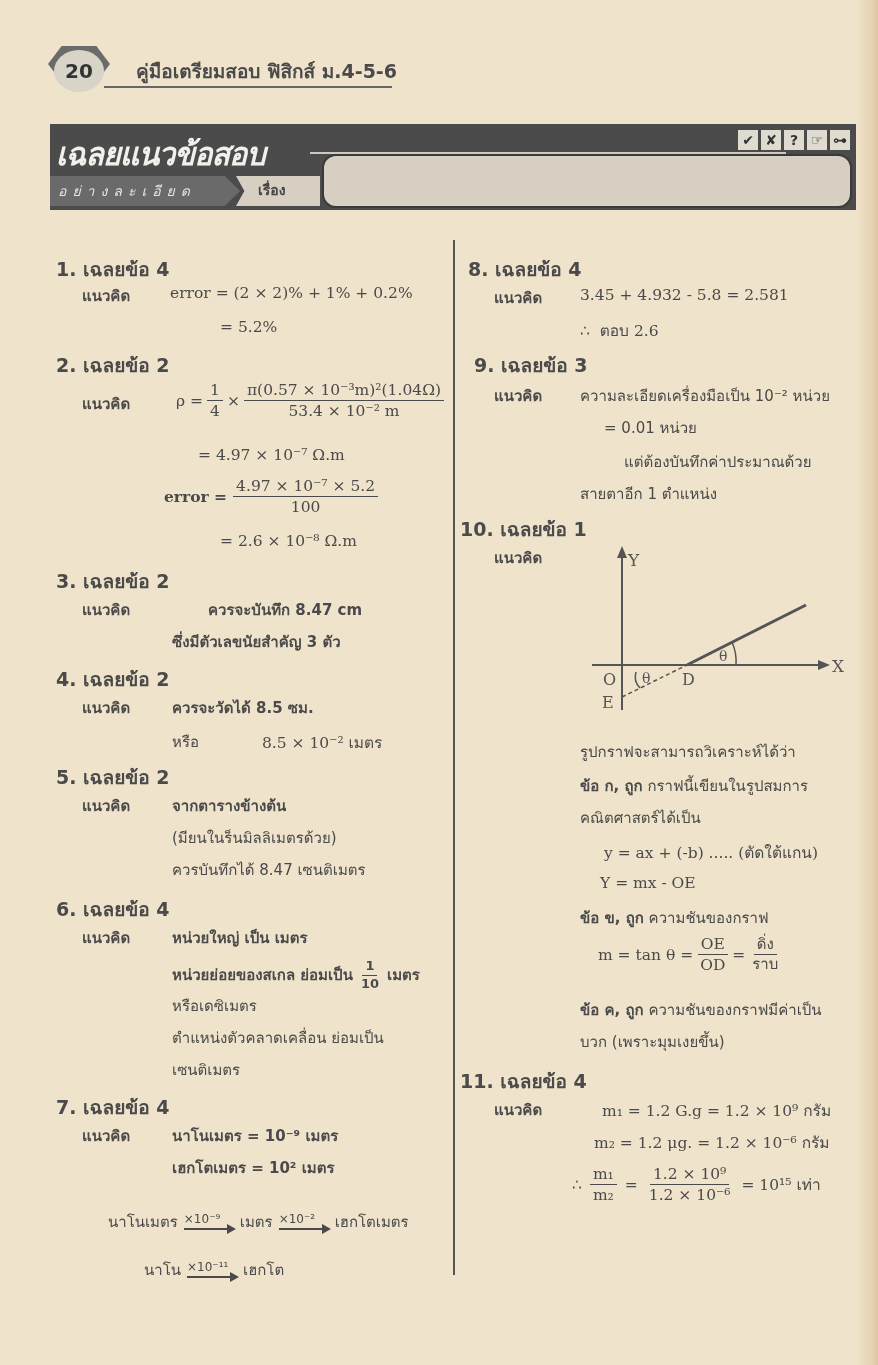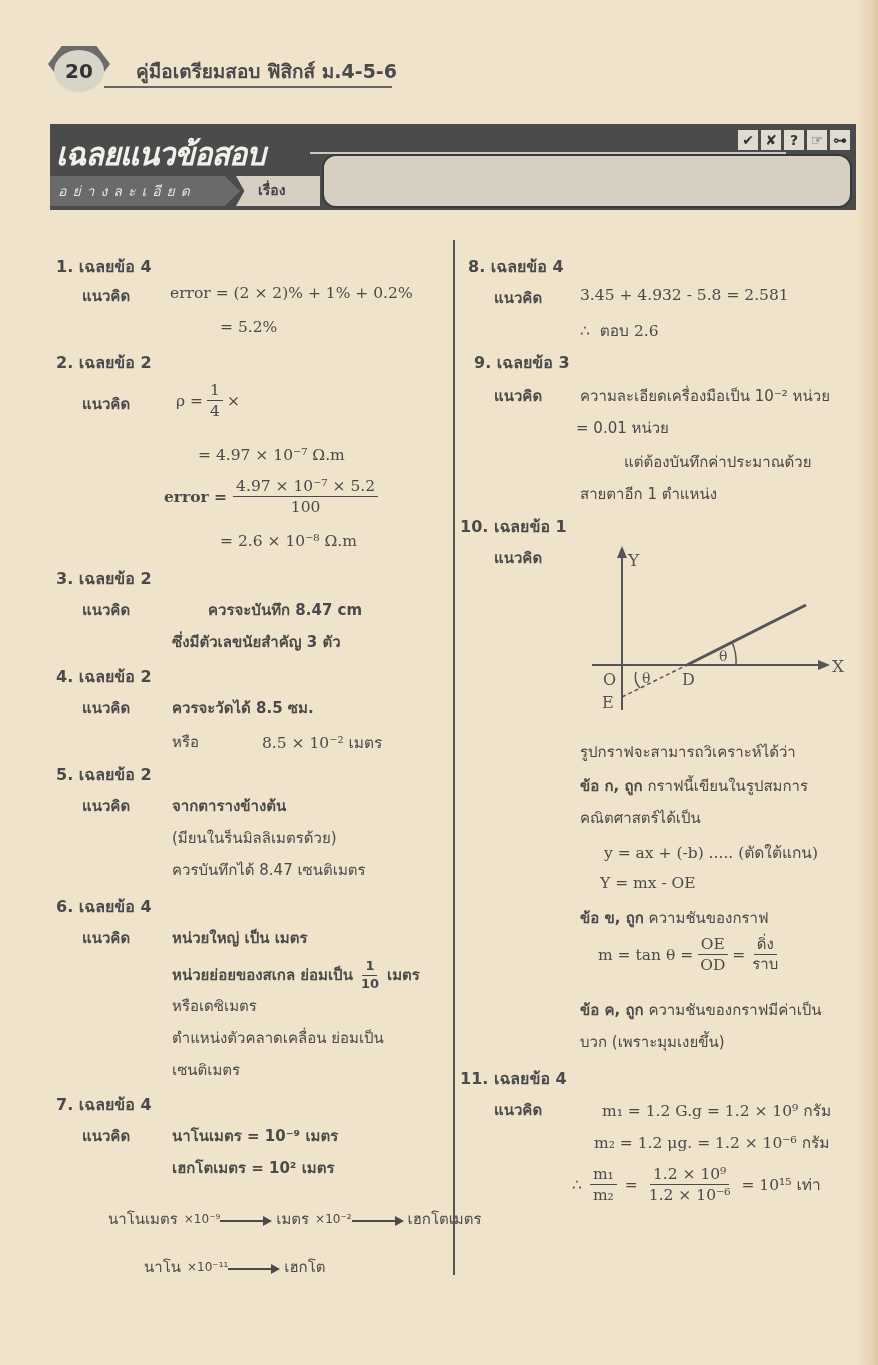--- a/index.html
+++ b/index.html
@@ -27,30 +27,30 @@
   .banner .topic-label{position:absolute;left:208px;top:55px;font-family:"DejaVu Sans",sans-serif;font-weight:bold;font-size:14px;color:#444;}
   .banner .chapter-box{position:absolute;left:272px;top:30px;width:526px;height:50px;background:#d7d0c2;border-radius:14px;border:2px solid #3a3a3a;}
   .banner .chapter-title{position:absolute;left:296px;top:40px;font-family:"DejaVu Sans",sans-serif;font-size:22px;color:#333;}
   .banner .sweep{position:absolute;left:260px;top:28px;width:476px;height:2px;background:#cfc9bd;}
   .icons{position:absolute;right:6px;top:6px;display:flex;gap:3px;}
   .icons .ic{width:20px;height:20px;background:#e0dbcf;display:flex;align-items:center;justify-content:center;
        font-family:"DejaVu Sans",sans-serif;font-weight:bold;font-size:14px;color:#333;}
 
   
   .divider{position:absolute;left:453px;top:240px;width:2px;height:1035px;background:#555;}
-  .qh{font-weight:bold;font-family:"DejaVu Sans",sans-serif;font-size:16px;color:#4a4a4a;white-space:nowrap;}
+  .qh{font-weight:bold;font-family:"DejaVu Sans",sans-serif;font-size:19px;color:#4a4a4a;white-space:nowrap;}
   .lbl{font-weight:bold;font-family:"DejaVu Sans",sans-serif;font-size:15px;color:#4a4a4a;}
   .abs{position:absolute;white-space:nowrap;}
   .th{font-family:"DejaVu Sans",sans-serif;font-size:15px;}
   .thb{font-family:"DejaVu Sans",sans-serif;font-size:15px;font-weight:bold;}
   .m{font-family:"DejaVu Serif",serif;font-size:15.5px;}
   .frac{display:inline-flex;flex-direction:column;align-items:center;vertical-align:middle;}
   .frac .n{border-bottom:1.5px solid #4a4a4a;padding:0 3px;line-height:1.3;}
   .frac .d{padding:0 3px;line-height:1.3;}
-  .arrow{display:inline-flex;align-items:center;vertical-align:middle;margin:17px 6px;}
+  .arrow{display:inline-flex;flex-direction:column;vertical-align:middle;margin:17px 6px;}
   .arrow .t{font-family:"DejaVu Sans",sans-serif;font-size:12px;line-height:1;}
   .arrow .a{width:50px;height:2px;background:#4a4a4a;position:relative;margin-top:3px;}
   .arrow .a::after{content:"";position:absolute;right:-2px;top:-4px;border-left:9px solid #4a4a4a;border-top:5px solid transparent;border-bottom:5px solid transparent;}
 </style>
 </head>
 <body>
 
 <div class="page-edge"></div>
 
 <div class="hex">
@@ -90,20 +90,24 @@
   <span>2.</span> <span>เฉลยข้อ 2</span>
 </div>
 <div class="abs lbl" style="left:82px;top:392px;">แนวคิด</div>
 <div class="abs m" style="left:176px;top:380px;display:flex;align-items:center;gap:4px;">
   <span>ρ =</span>
   <span class="frac">
       <span class="n">1</span>
       <span class="d">4</span>
     </span>
   <span>×</span>
+  <span class="frac">
+      <span class="n">π(0.57 × 10⁻³m)²(1.04Ω)</span>
+      <span class="d">53.4 × 10⁻² m</span>
+    </span>
 </div>
 <div class="abs m" style="left:198px;top:446px;">= 4.97 × 10⁻⁷  Ω.m</div>
 <div class="abs m" style="left:164px;top:476px;display:flex;align-items:center;gap:6px;">
   <span style="font-weight:bold;">error =</span>
   <span class="frac">
       <span class="n">4.97 × 10⁻⁷ × 5.2</span>
       <span class="d">100</span>
     </span>
 </div>
 <div class="abs m" style="left:220px;top:532px;">= 2.6 × 10⁻⁸  Ω.m</div>
@@ -183,21 +187,21 @@
 <div class="abs m" style="left:580px;top:286px;">3.45 + 4.932 - 5.8 = 2.581</div>
 <div class="abs m" style="left:580px;top:318px;">
   <span>∴</span>&nbsp;&nbsp;<span>ตอบ  2.6</span>
 </div>
 
 <div class="abs qh" style="left:474px;top:350px;">
   <span>9.</span> <span>เฉลยข้อ 3</span>
 </div>
 <div class="abs lbl" style="left:494px;top:384px;">แนวคิด</div>
 <div class="abs th" style="left:580px;top:384px;">ความละเอียดเครื่องมือเป็น 10⁻² หน่วย</div>
-<div class="abs th" style="left:576px;top:416px;">= 0.01 หน่วย</div>
+<div class="abs th" style="left:604px;top:416px;">= 0.01 หน่วย</div>
 <div class="abs th" style="left:624px;top:450px;">แต่ต้องบันทึกค่าประมาณด้วย</div>
 <div class="abs th" style="left:580px;top:482px;">สายตาอีก 1 ตำแหน่ง</div>
 
 <div class="abs qh" style="left:460px;top:514px;">
   <span>10.</span> <span>เฉลยข้อ 1</span>
 </div>
 <div class="abs lbl" style="left:494px;top:546px;">แนวคิด</div>
 
 <svg class="abs" style="left:580px;top:540px;" width="280" height="180">
   <line x1="42" y1="170" x2="42" y2="14" stroke="#555" stroke-width="2"></line>

